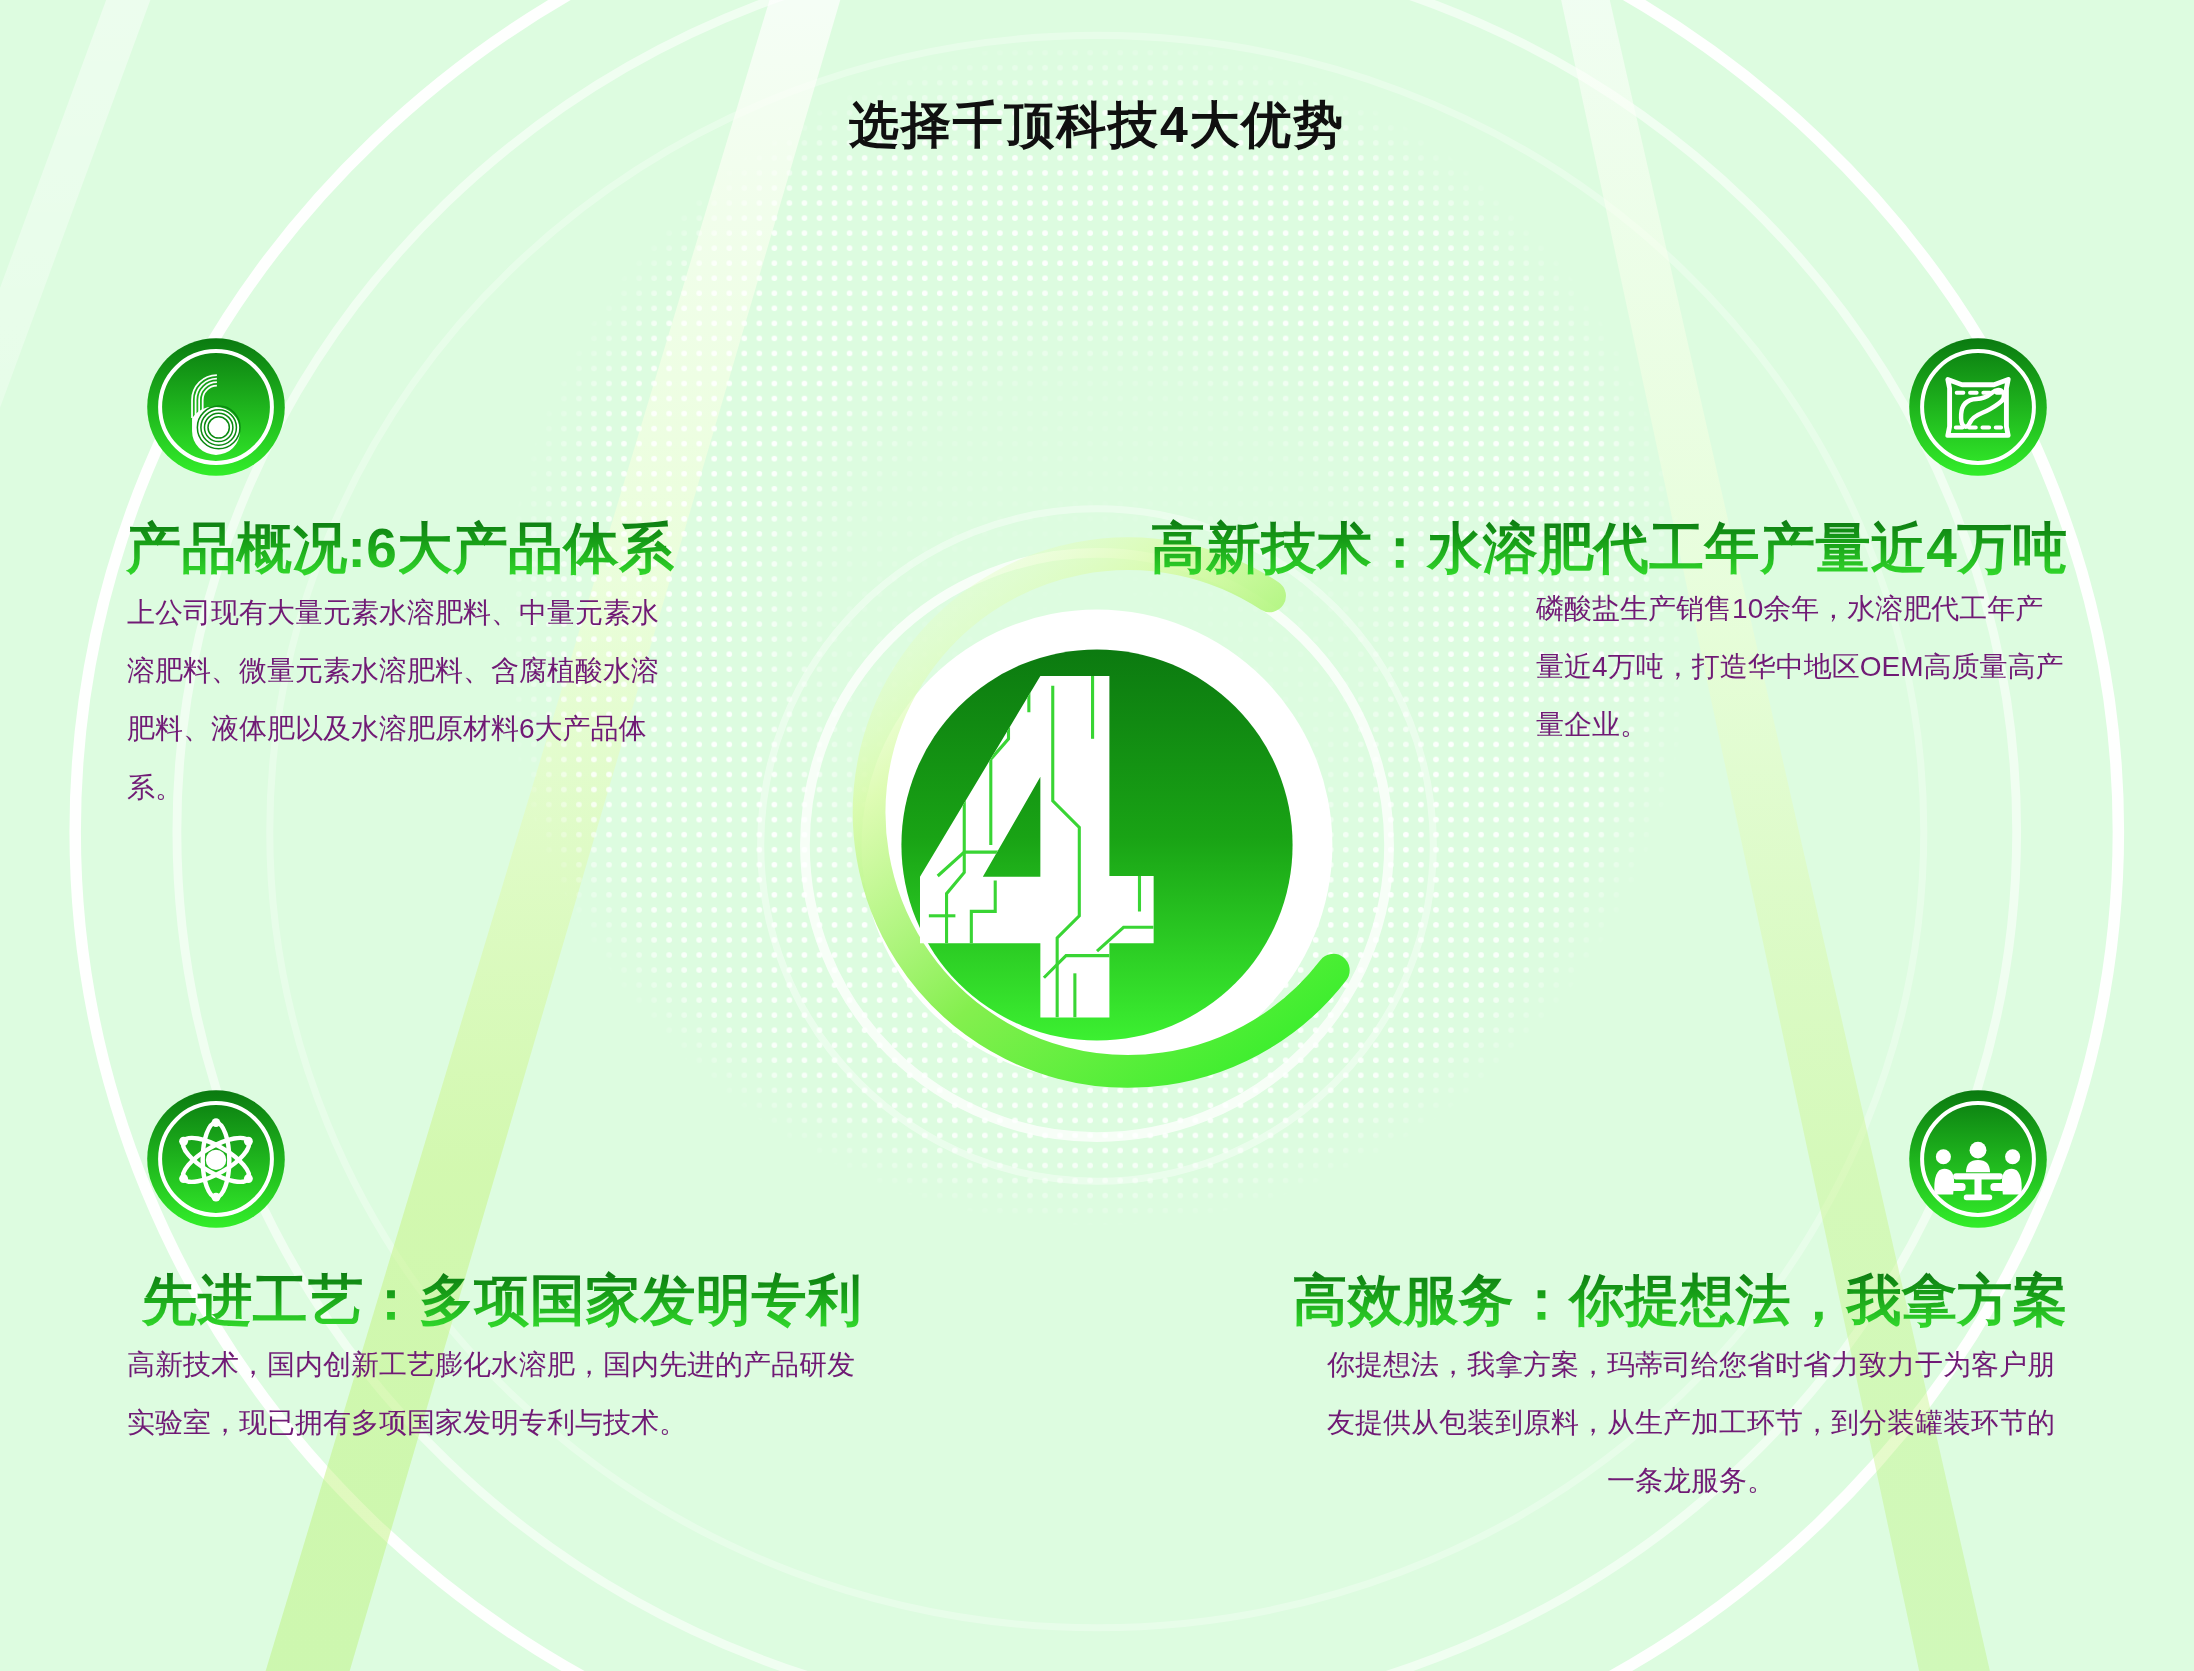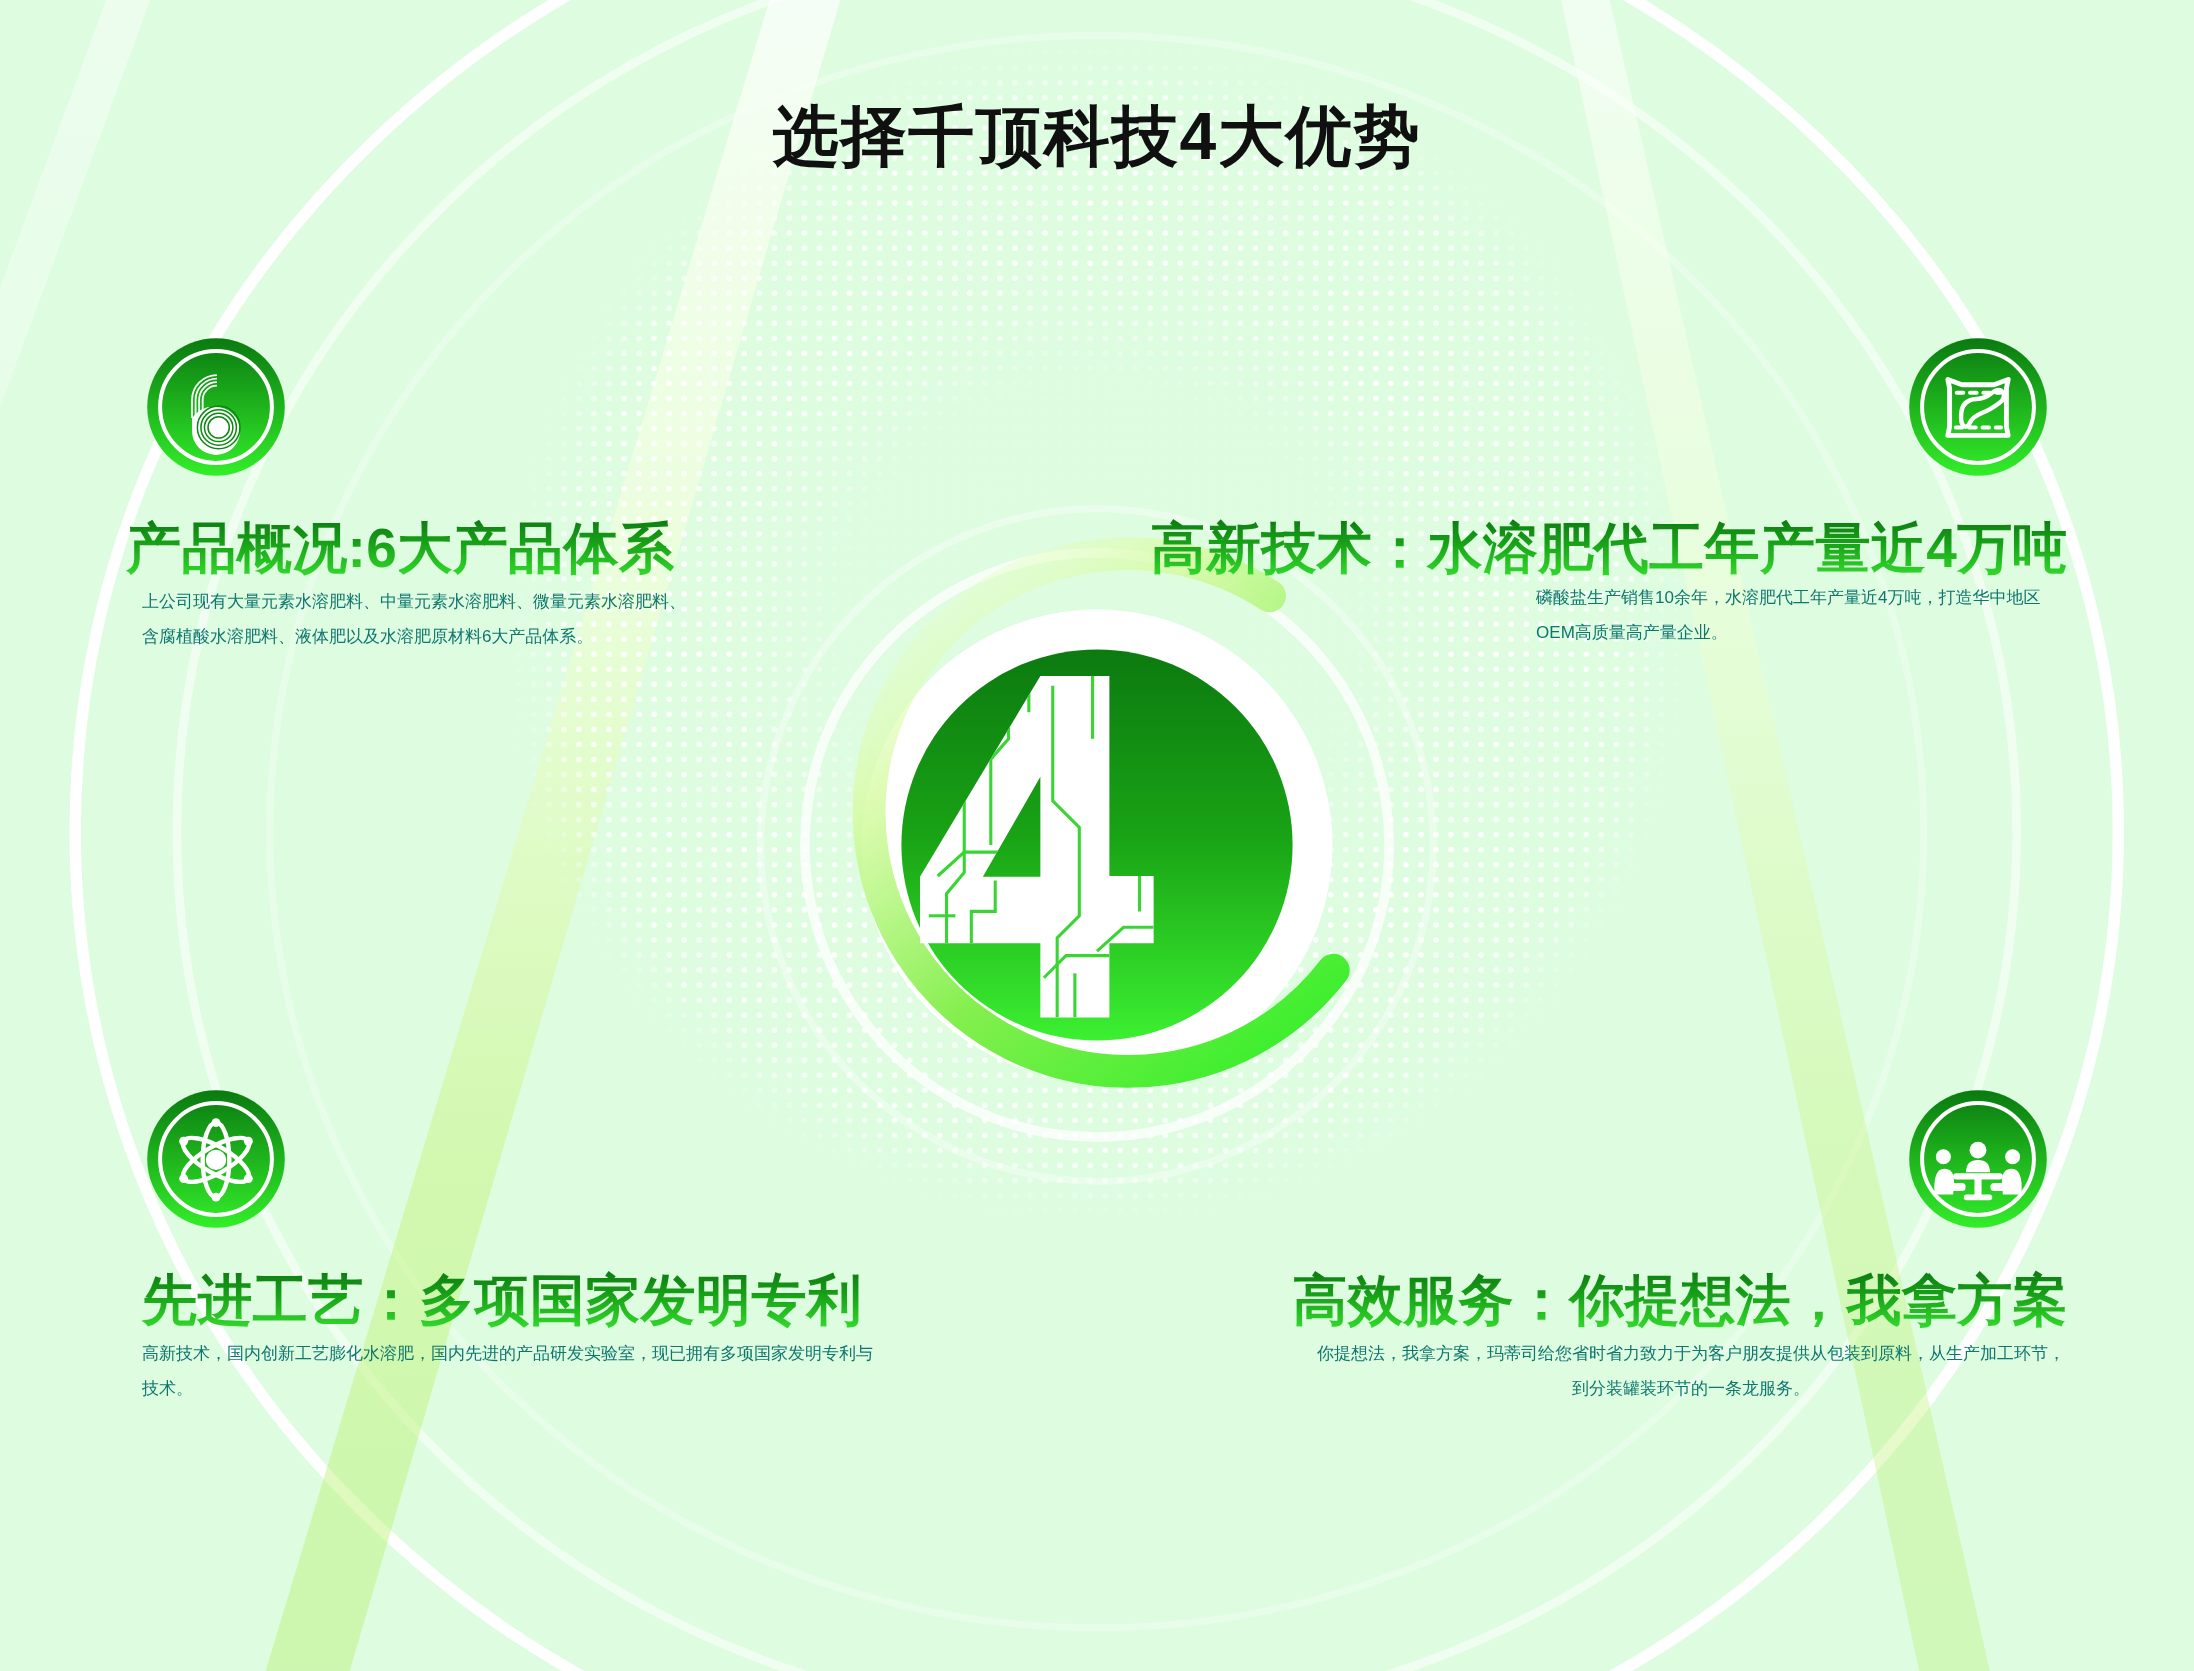--- a/index.html
+++ b/index.html
@@ -26,21 +26,21 @@
     left:50%; top:845px;
     transform:translate(-50%,-50%);
     width:885px; height:885px;
   }
   #centersvg{ position:absolute; left:0; top:0; width:885px; height:885px; }
 
   
   #title{
     position:absolute; left:0; right:0; top:92px;
     text-align:center;
-    font-size:66px;
+    font-size:50px;
     font-weight:bold;
     letter-spacing:1.8px;
     color:#101010;
     white-space:nowrap;
     z-index:30;
   }
 
   
   .quad{ position:absolute; z-index:25; }
 
@@ -57,25 +57,24 @@
     line-height:1.12;
     letter-spacing:0.4px;
     white-space:nowrap;
     background:linear-gradient(180deg,#0d7a12 0%,#179e17 38%,#35e02e 100%);
     -webkit-background-clip:text;
     background-clip:text;
     color:transparent;
     -webkit-text-fill-color:transparent;
   }
   .q-body{
-    font-size:17px;
+    font-size:28px;
     line-height:2.08;
-    color:#0f766e;
+    color:#701a75;
     font-weight:400;
-    margin-left:15px;
   }
 
   
   #quad-tl{ left:126px; top:336px; width:571px; }
   #quad-tl .badge{ left:18.6px; top:0; }
   #quad-tl .q-head{ position:absolute; left:0; top:182px; }
   #quad-tl .q-body{ position:absolute; left:0.9px; top:248px; width:544px; text-align:left; }
 
   #quad-bl{ left:126px; top:1088px; width:761px; }
   #quad-bl .badge{ left:18.6px; top:0; }

